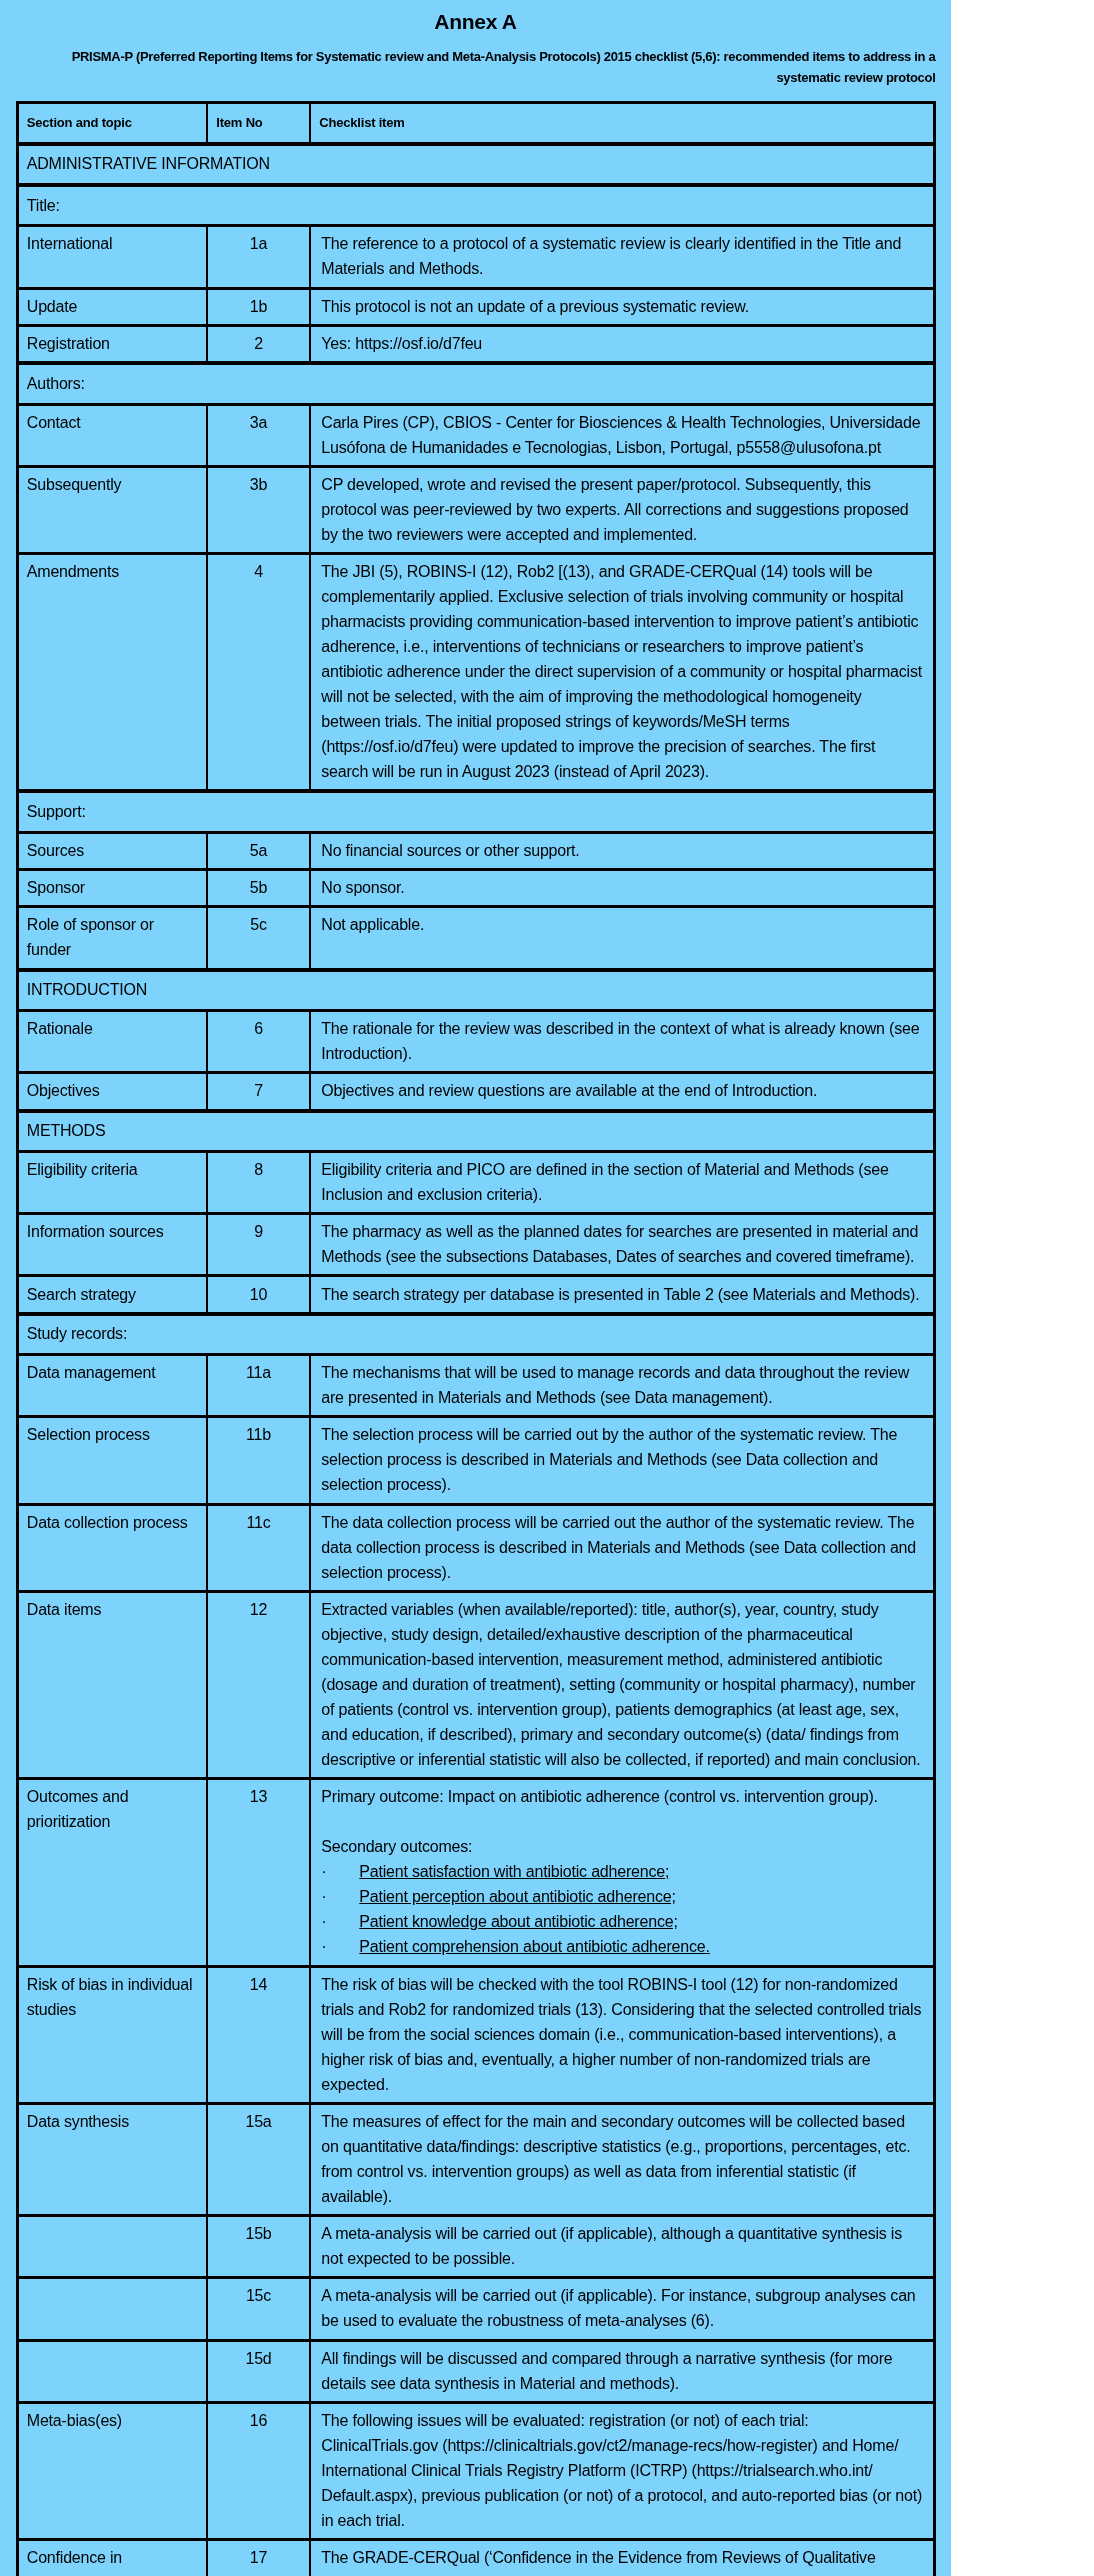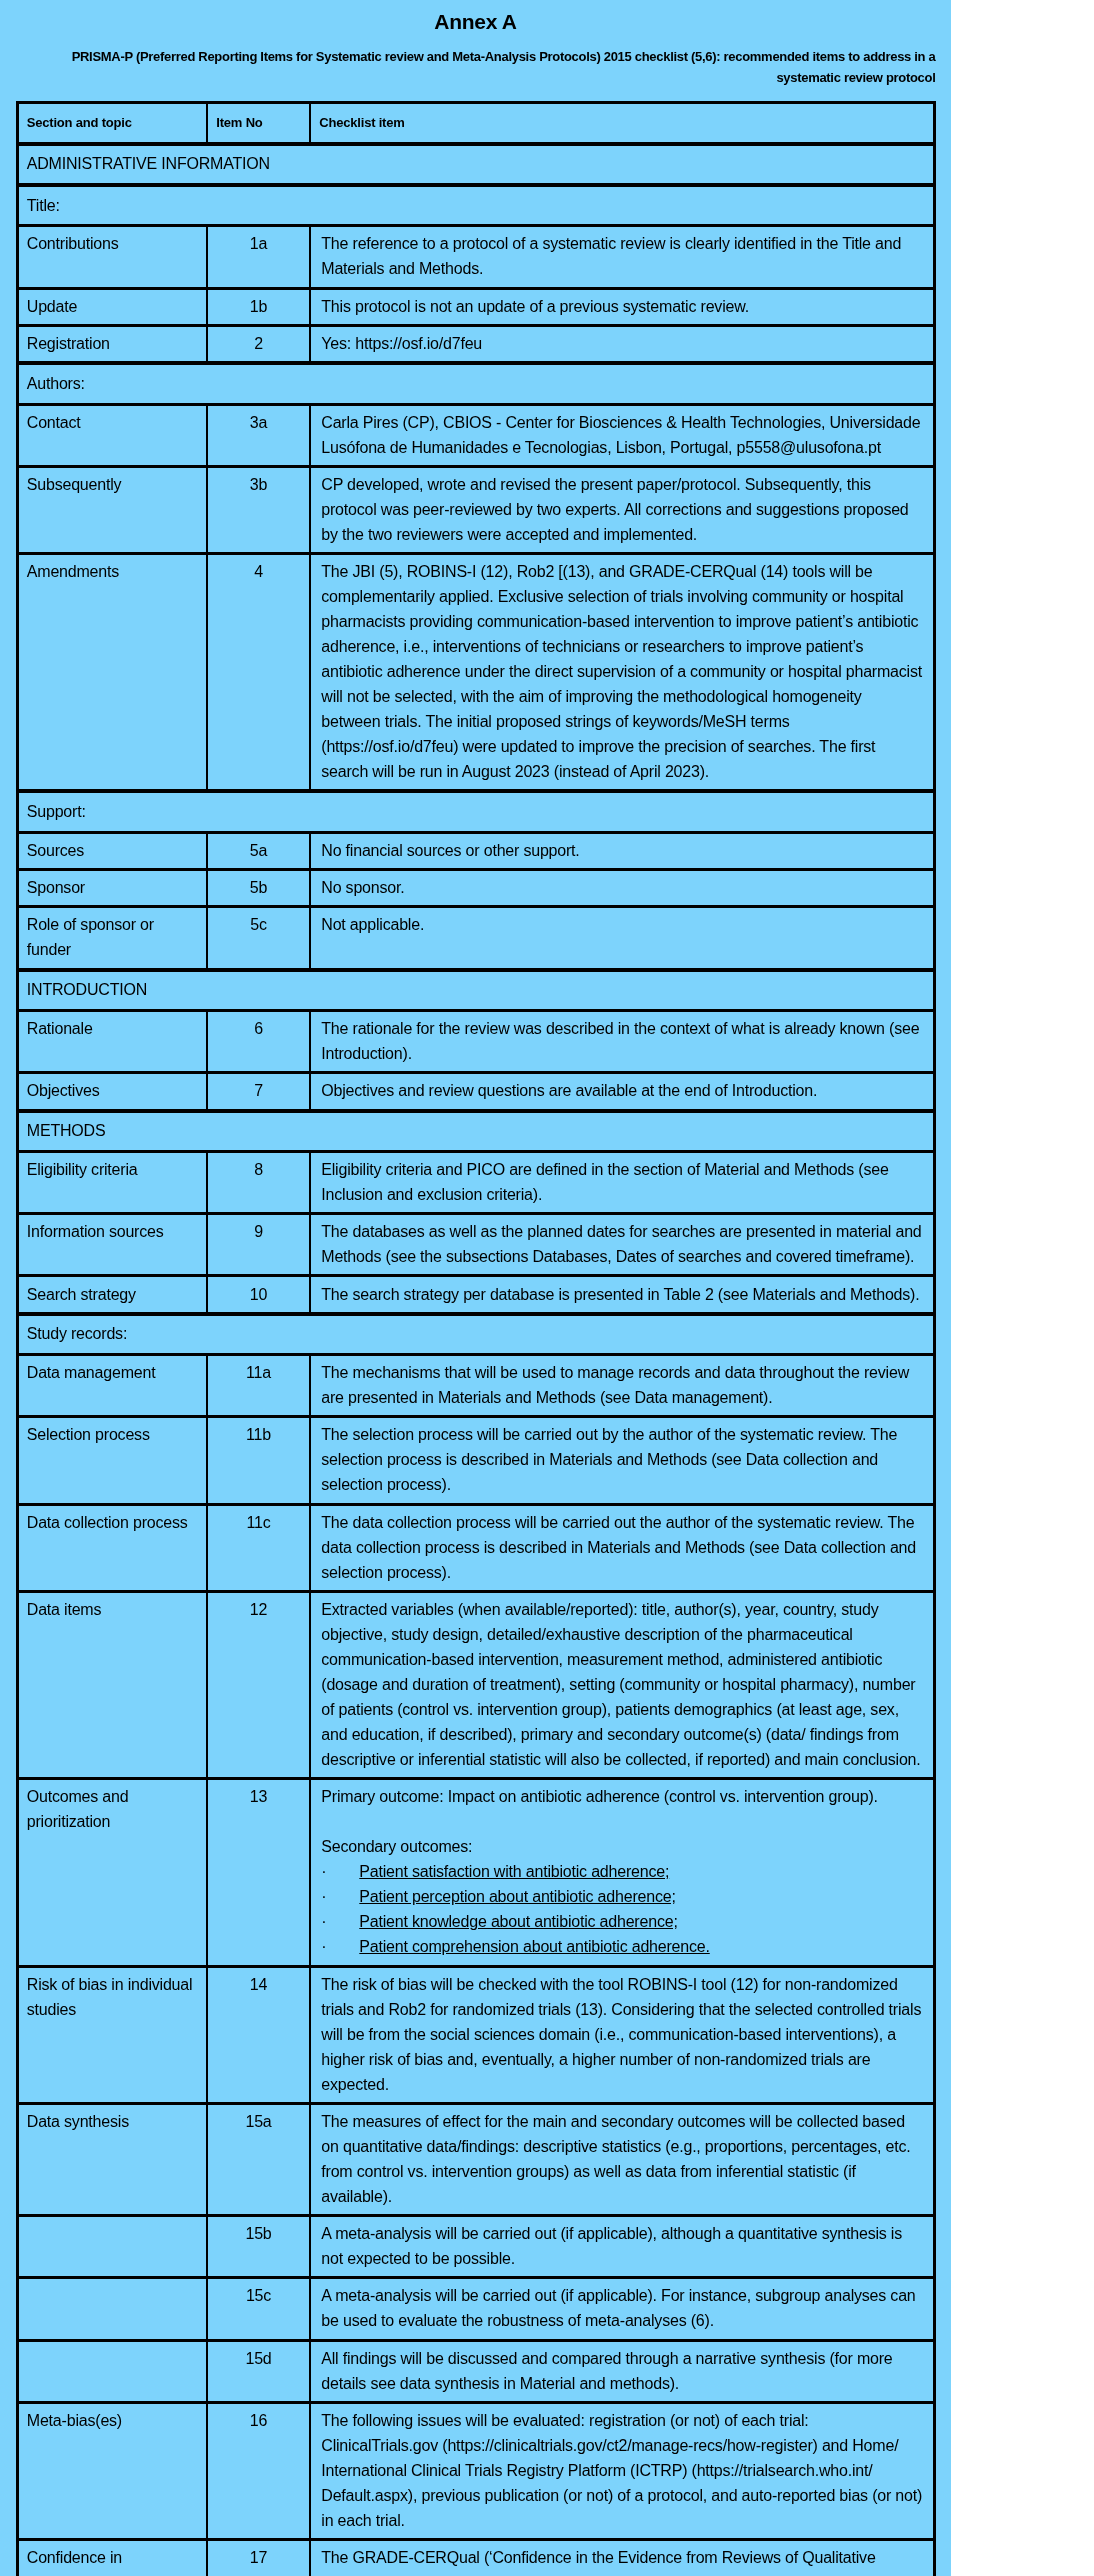--- a/index.html
+++ b/index.html
@@ -87,21 +87,21 @@
       </tr>
     </thead>
     <tbody id="tbody">
         <tr class="section">
           <td colspan="3">ADMINISTRATIVE INFORMATION</td>
         </tr>
         <tr class="section">
           <td colspan="3">Title:</td>
         </tr>
         <tr>
-          <td class="topic">Contributions</td>
+          <td class="topic">International</td>
           <td class="itemno">1a</td>
           <td class="check">
             <div>The reference to a protocol of a systematic review is clearly identified in the Title and Materials and Methods.</div>
           </td>
         </tr>
         <tr>
           <td class="topic">Update</td>
           <td class="itemno">1b</td>
           <td class="check">
             <div>This protocol is not an update of a previous systematic review.</div>
@@ -186,21 +186,21 @@
           <td class="topic">Eligibility criteria</td>
           <td class="itemno">8</td>
           <td class="check">
             <div>Eligibility criteria and PICO are defined in the section of Material and Methods (see Inclusion and exclusion criteria).</div>
           </td>
         </tr>
         <tr>
           <td class="topic">Information sources</td>
           <td class="itemno">9</td>
           <td class="check">
-            <div>The databases as well as the planned dates for searches are presented in material and Methods (see the subsections Databases, Dates of searches and covered timeframe).</div>
+            <div>The pharmacy as well as the planned dates for searches are presented in material and Methods (see the subsections Databases, Dates of searches and covered timeframe).</div>
           </td>
         </tr>
         <tr>
           <td class="topic">Search strategy</td>
           <td class="itemno">10</td>
           <td class="check">
             <div>The search strategy per database is presented in Table 2 (see Materials and Methods).</div>
           </td>
         </tr>
         <tr class="section">

